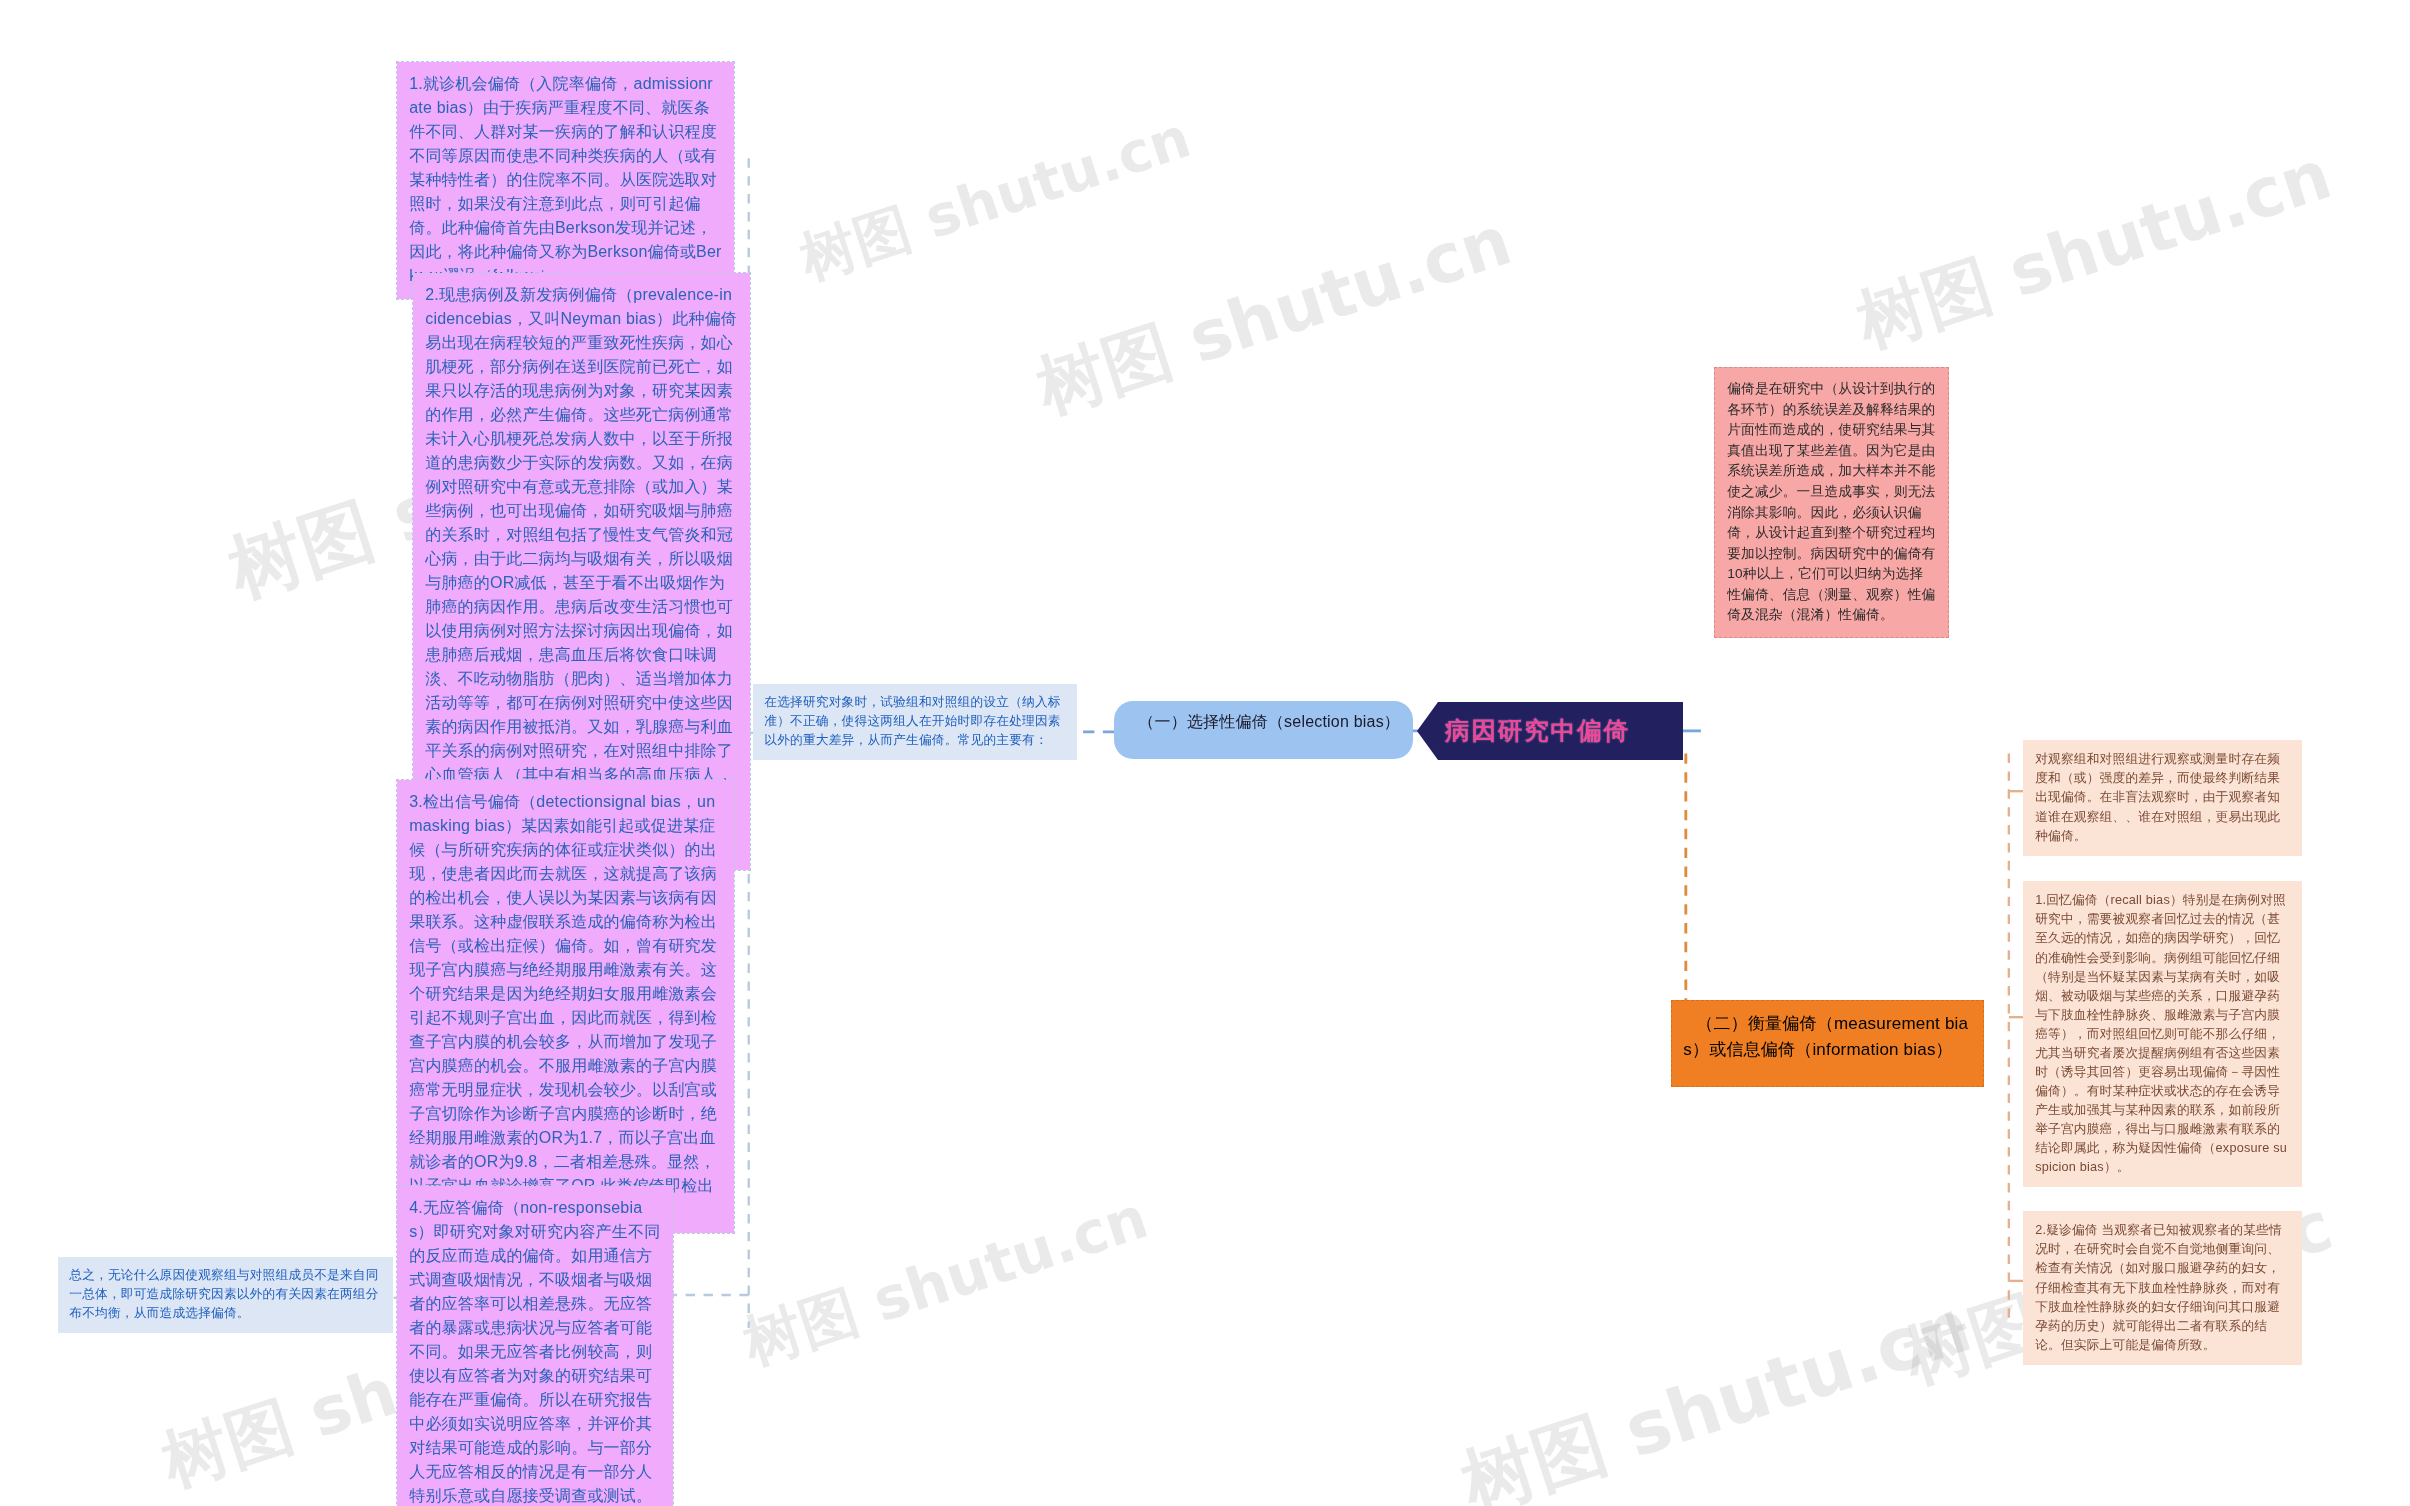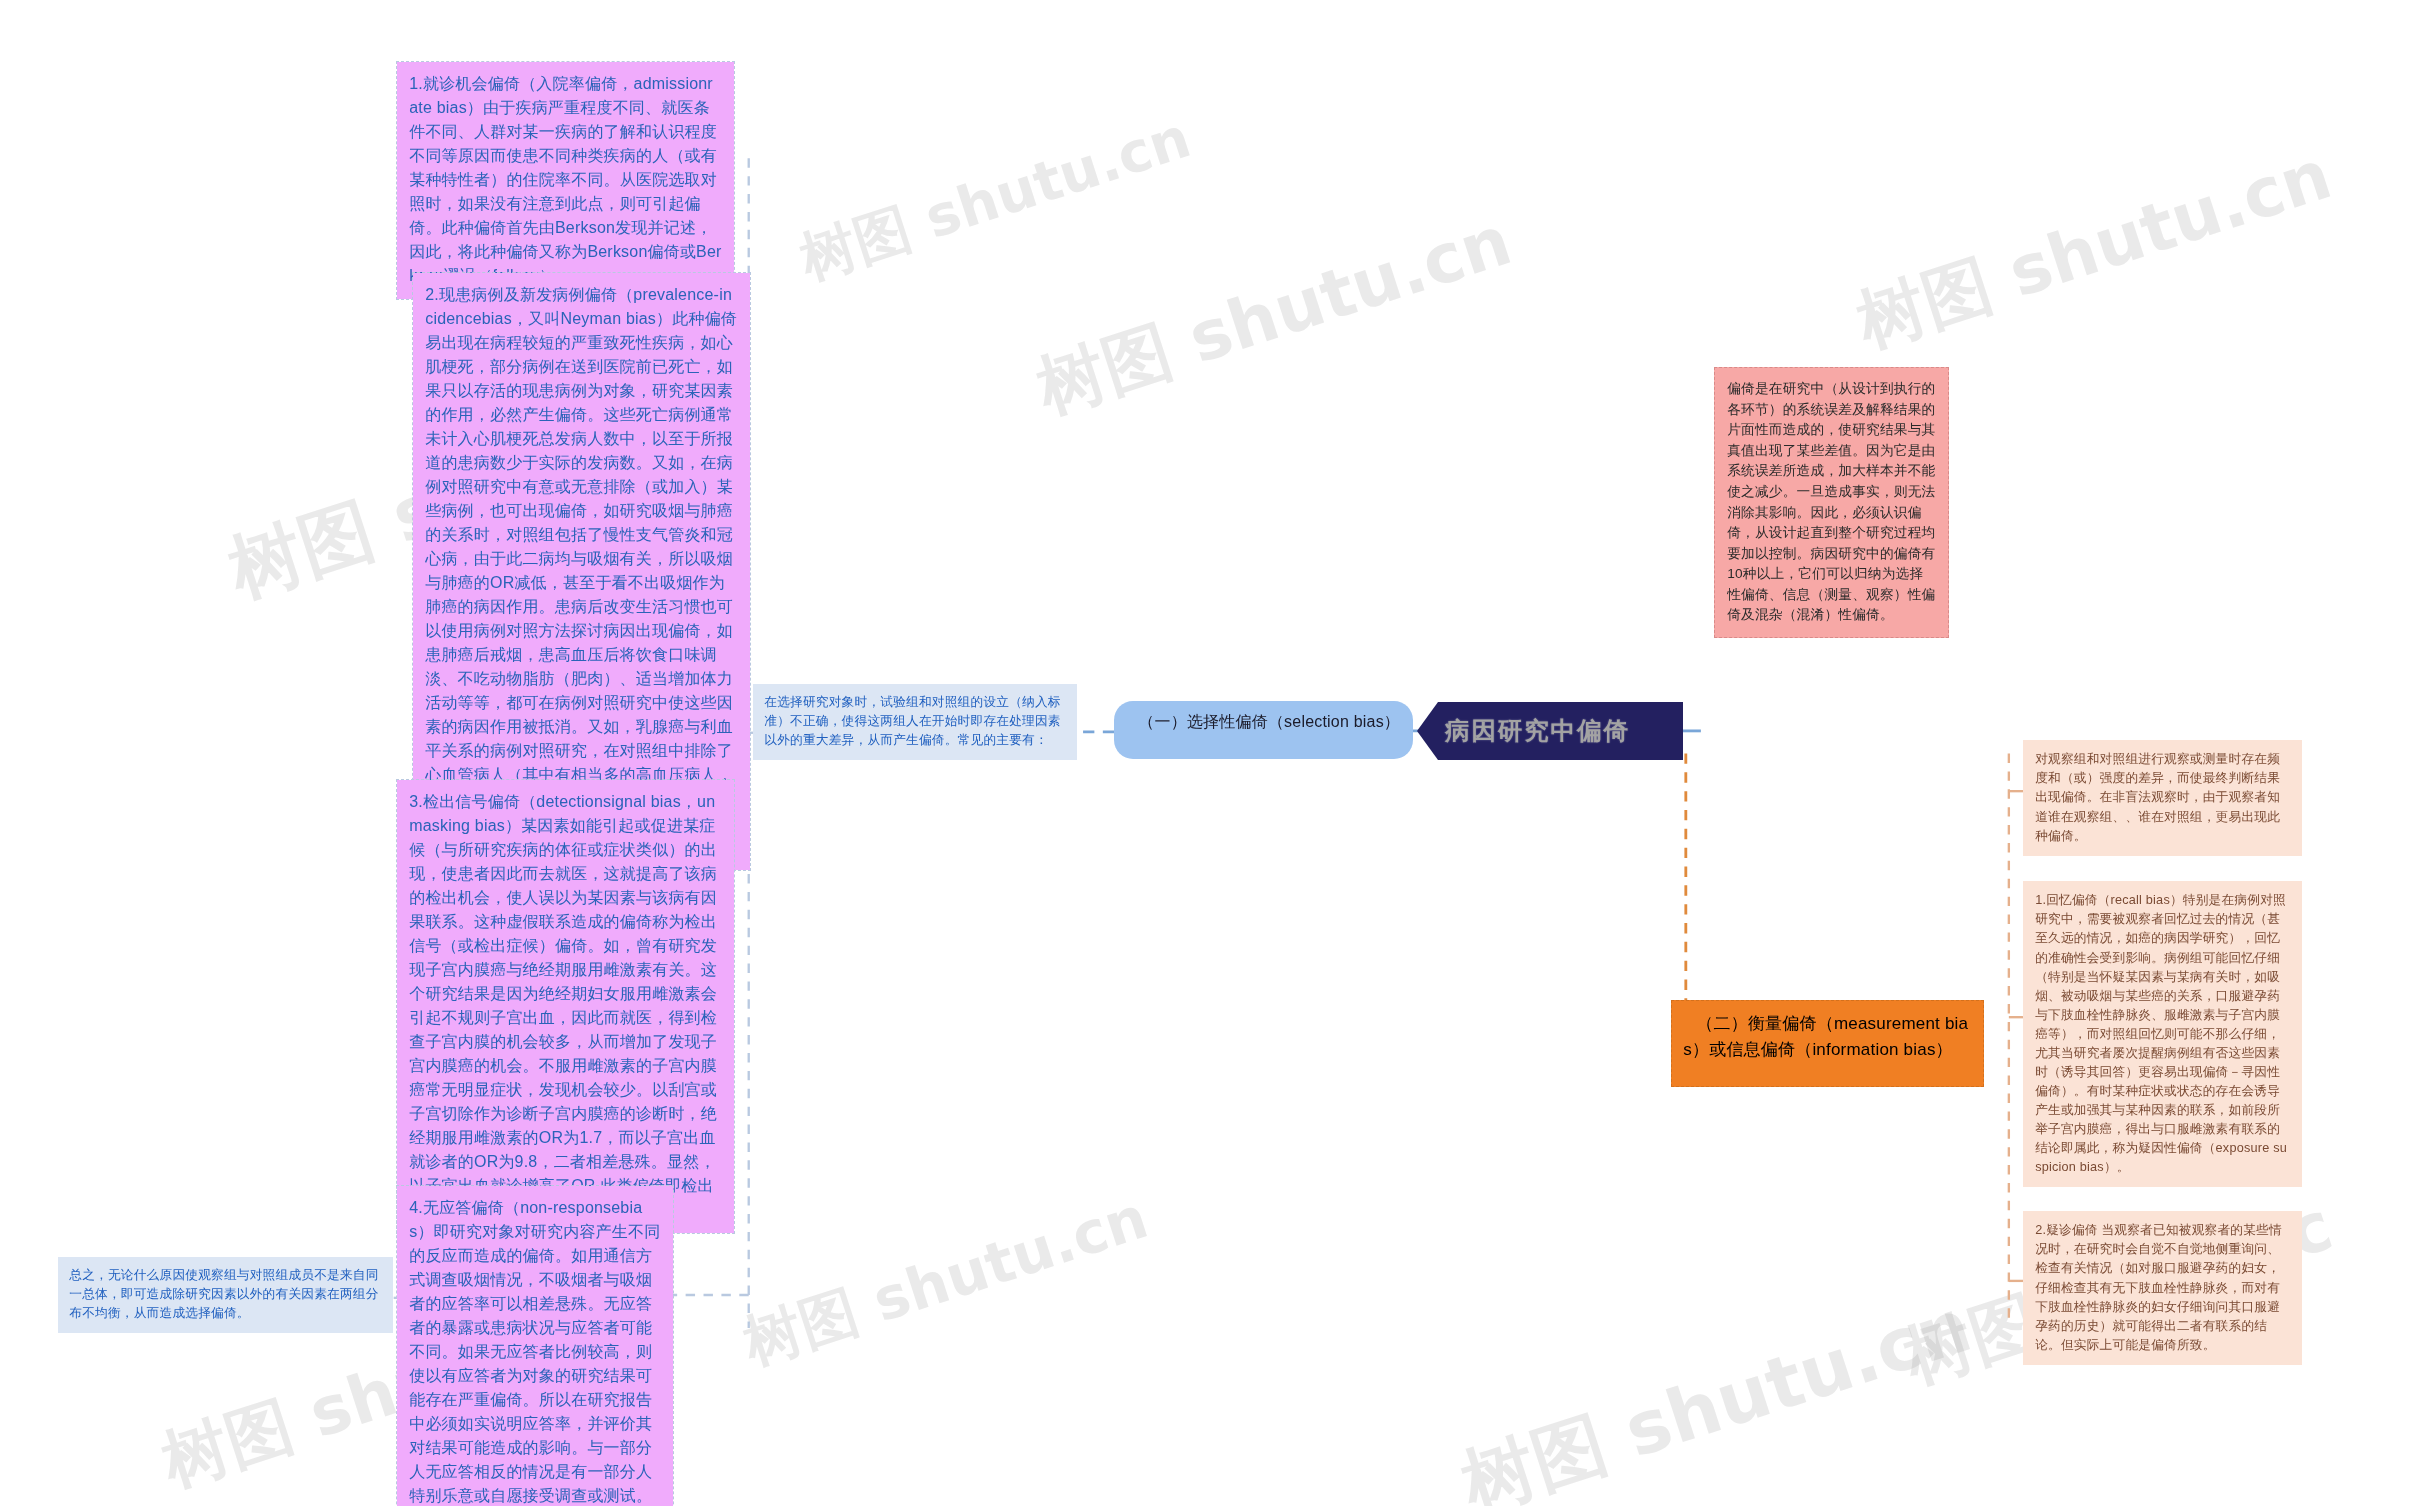--- a/index.html
+++ b/index.html
@@ -54,21 +54,21 @@
     background:#9dc3f0;
     color:#1b1b2a;
     font-size:16px;
     padding:9.4px 11.3px;
     text-indent:13px;
     border-radius:19px;
   }
   
   .n-root{
     background:#232060;
-    color:#a3a3a3;
+    color:#ec4899;
     font-size:24.5px;
     font-weight:bold;
     letter-spacing:1.9px;
     padding:11.3px 21px 11.3px 28px;
     display:flex;align-items:center;
     clip-path:polygon(21px 0,100% 0,100% 100%,21px 100%,0 50%);
     text-shadow:0 0 1.9px rgba(255,255,255,.35);
   }
   
   .n-pink{

